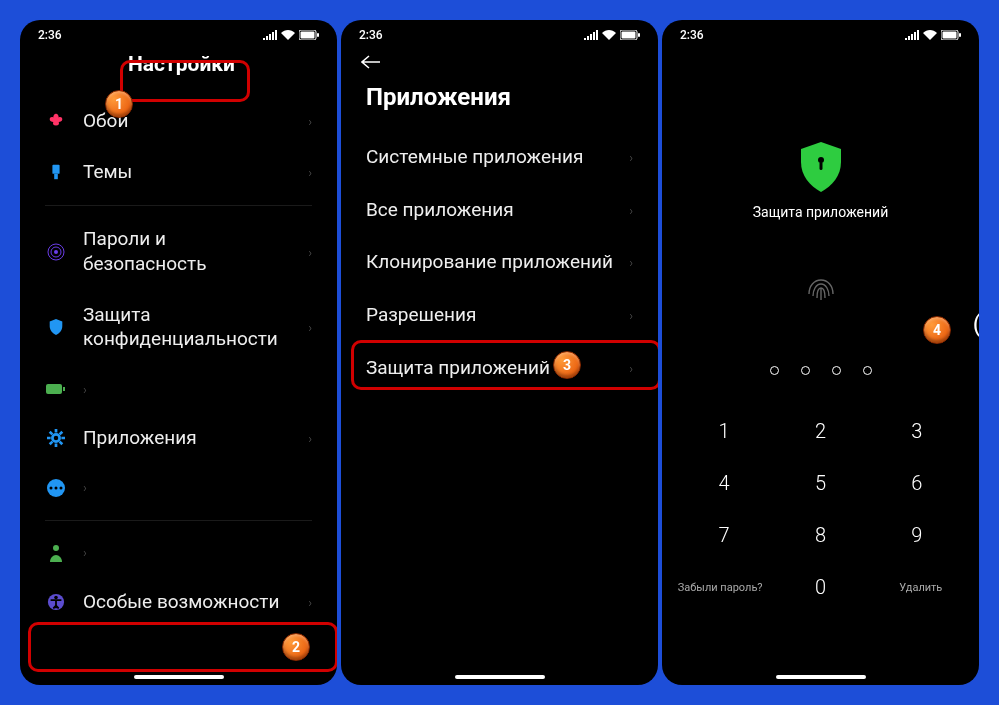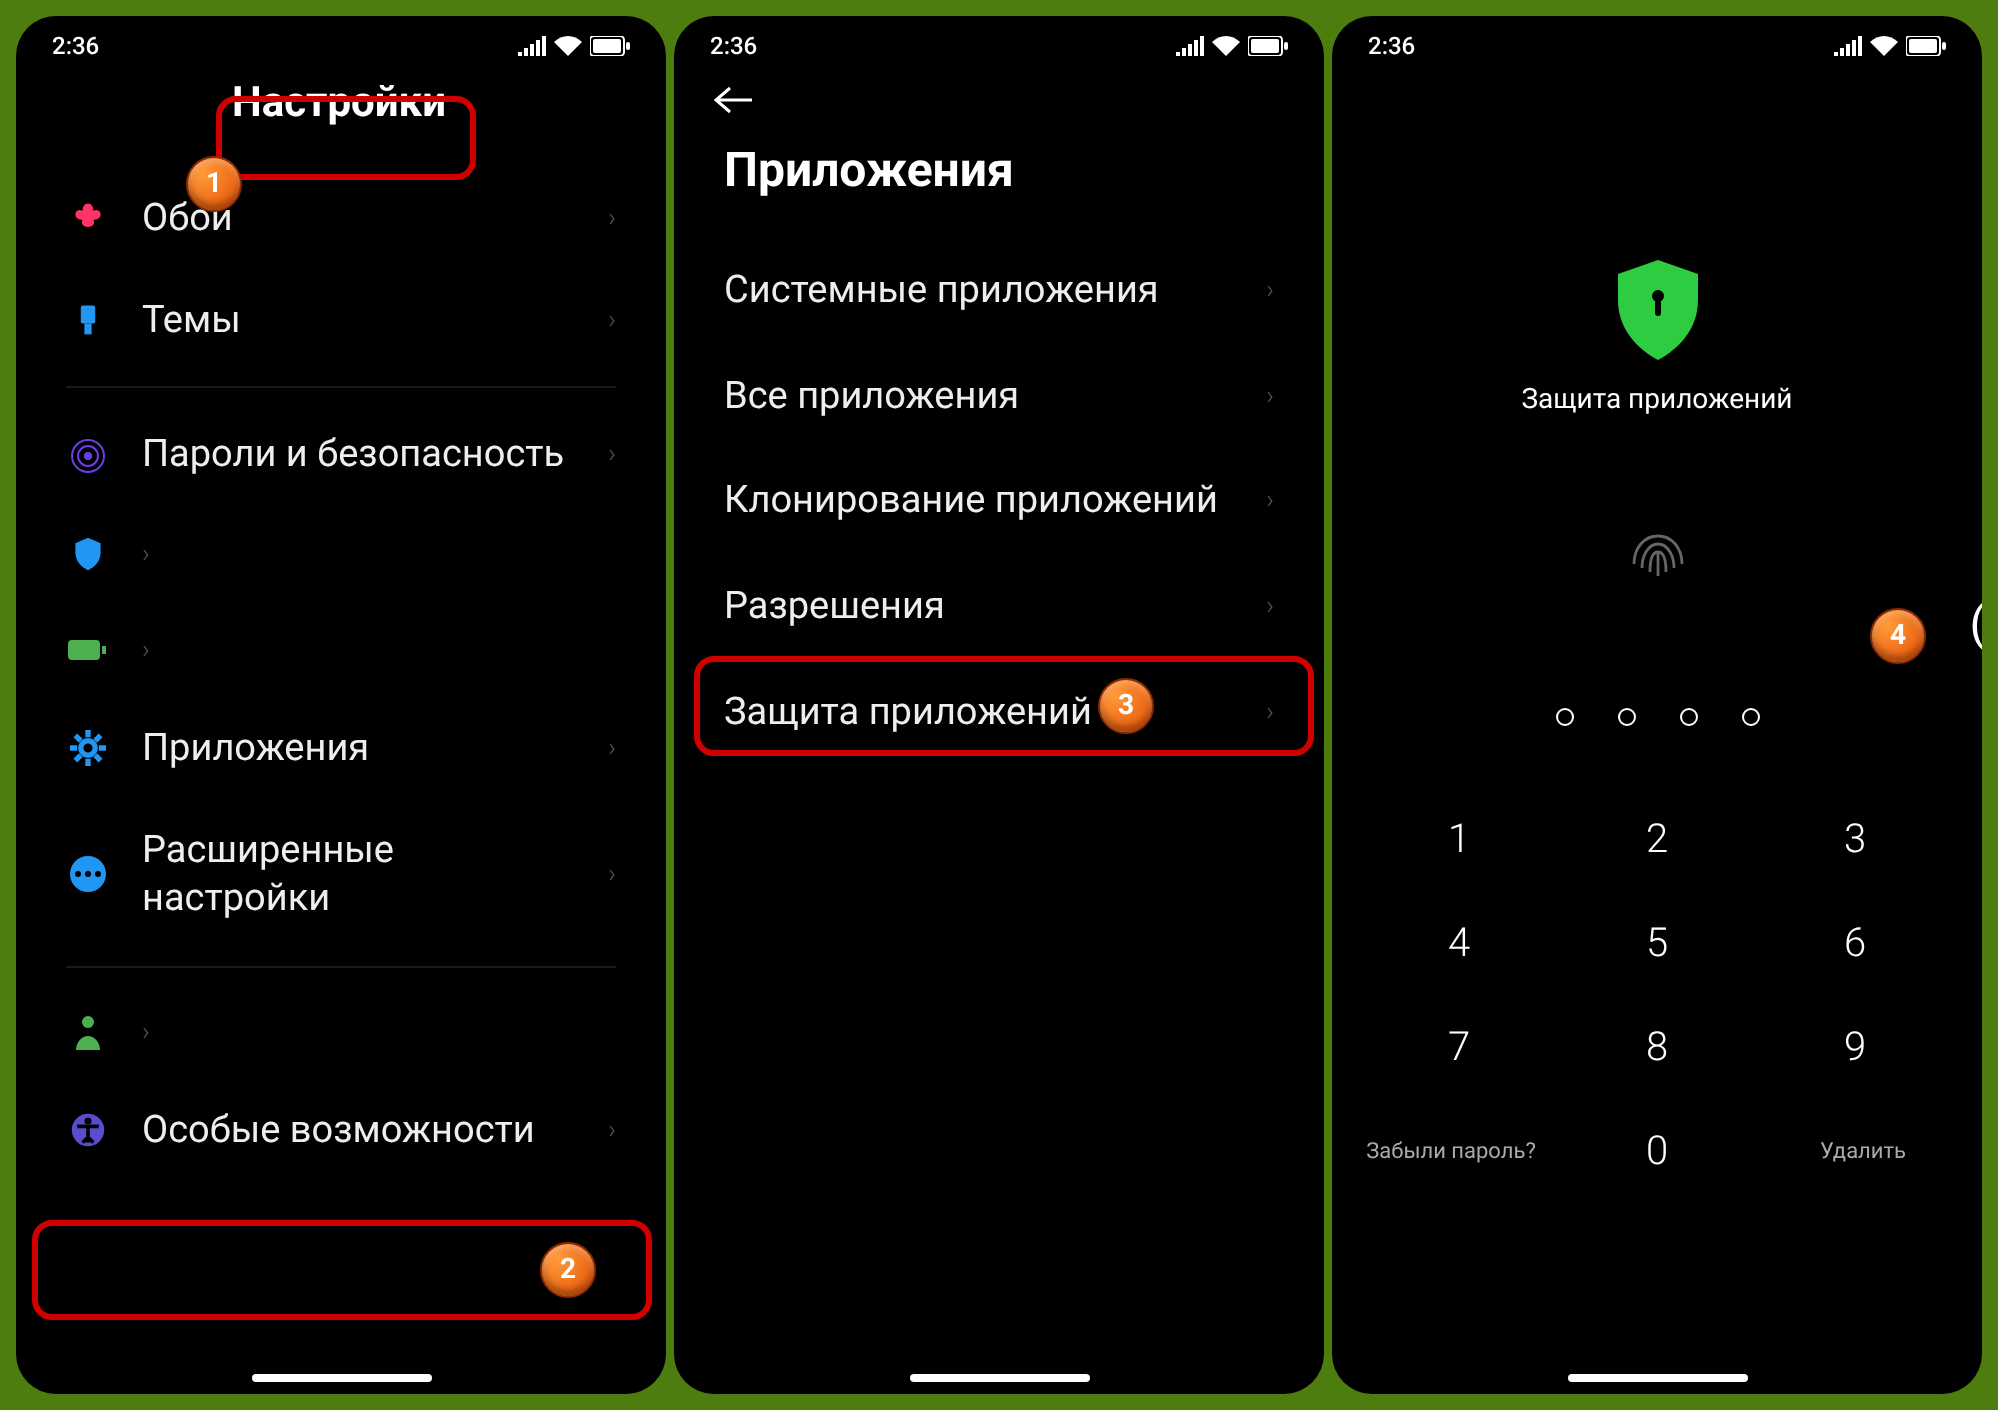--- a/index.html
+++ b/index.html
@@ -7,22 +7,22 @@
     background: #fff;
     font-family: -apple-system, BlinkMacSystemFont, "Segoe UI", Roboto, sans-serif;
     width: 999px;
     height: 705px;
     overflow: hidden;
   }
   .outer {
     width: 999px;
     height: 705px;
     display: flex;
-    background: #4d7c0f;
-    padding: 8px;
+    background: #1d4ed8;
+    padding: 20px;
     gap: 4px;
   }
   .panel {
     flex: 1;
     background: #000;
     border-radius: 20px;
     position: relative;
     overflow: hidden;
     color: #fff;
   }
@@ -199,20 +199,21 @@
         </div>
         <span class="row-label">Пароли и безопасность</span>
         <span class="chev">›</span>
       </div>
       <div class="row">
         <div class="icon-slot">
           <svg width="18" height="18" viewBox="0 0 20 20">
               <path fill="#2196f3" d="M10 1l7 3v5c0 5-3 8-7 10-4-2-7-5-7-10V4z"></path>
             </svg>
         </div>
+        <span class="row-label">Защита конфиденциальности</span>
         <span class="chev">›</span>
       </div>
       <div class="row">
         <div class="icon-slot">
           <svg width="20" height="14" viewBox="0 0 20 14">
               <rect x="0" y="2" width="16" height="10" rx="2" fill="#4caf50"></rect>
               <rect x="17" y="5" width="2" height="4" fill="#4caf50"></rect>
             </svg>
         </div>
         <span class="chev">›</span>
@@ -229,21 +230,20 @@
       </div>
       <div class="row">
         <div class="icon-slot">
           <svg width="20" height="20" viewBox="0 0 20 20">
               <circle cx="10" cy="10" r="9" fill="#2196f3"></circle>
               <circle cx="5" cy="10" r="1.5" fill="#000"></circle>
               <circle cx="10" cy="10" r="1.5" fill="#000"></circle>
               <circle cx="15" cy="10" r="1.5" fill="#000"></circle>
             </svg>
         </div>
-        <span class="row-label">Расширенные настройки</span>
         <span class="chev">›</span>
       </div>
     </div>
     <div class="divider"></div>
     <div class="list">
       <div class="row">
         <div class="icon-slot">
           <svg width="16" height="18" viewBox="0 0 16 18">
               <circle cx="8" cy="4" r="3" fill="#4caf50"></circle>
               <path fill="#4caf50" d="M2 18c0-4 3-7 6-7s6 3 6 7z"></path>

